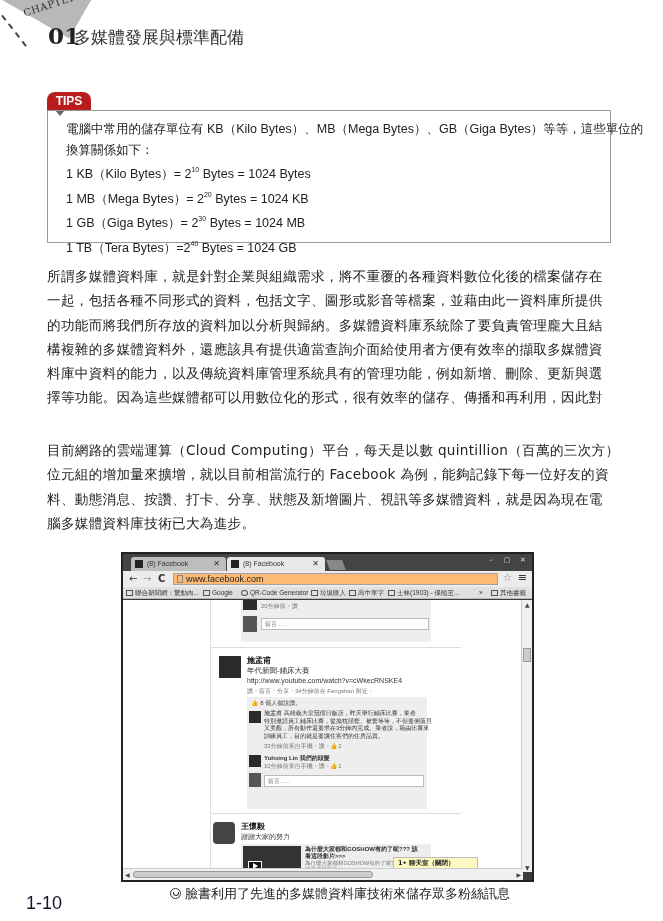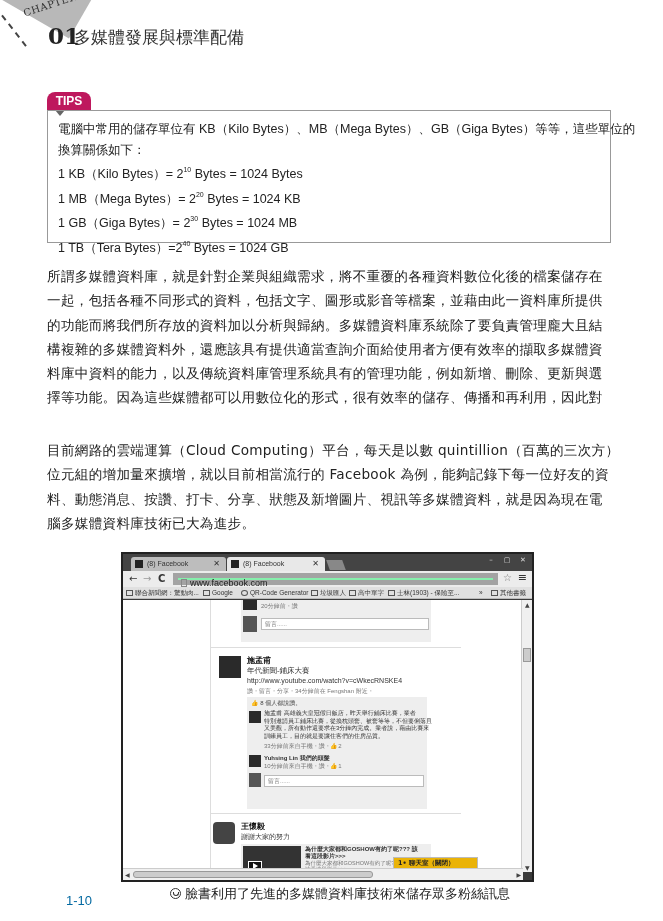--- a/index.html
+++ b/index.html
@@ -7,44 +7,44 @@
   body { position: relative; font-family: "DejaVu Sans", sans-serif; color: #222; }
 
   
   .corner-band { position: absolute; left: -30px; top: -40px; width: 120px; height: 52px; background: #b8b8b8; transform: rotate(30deg); }
   .corner-dash { position: absolute; left: -4px; top: 6px; width: 50px; border-top: 2px dashed #444; transform: rotate(52deg); transform-origin: left top; }
   .chapter-word { position: absolute; left: 22px; top: 8px; font-family: "DejaVu Serif", serif; font-size: 10px; letter-spacing: 0.5px; color: #333; transform: rotate(-18deg); transform-origin: left top; }
   .chapter-num { position: absolute; left: 48px; top: 22px; font-family: "DejaVu Serif", serif; font-weight: bold; font-size: 23px; color: #222; }
   .chapter-title { position: absolute; left: 74px; top: 26px; font-size: 17px; color: #333; }
 
   
-  .tips-tab { position: absolute; left: 47px; top: 92px; width: 44px; height: 18px; background: #be185d; border-radius: 8px 8px 0 0; color: #fff; font-family: "Liberation Sans", sans-serif; font-weight: bold; font-size: 12px; text-align: center; line-height: 19px; }
+  .tips-tab { position: absolute; left: 47px; top: 92px; width: 44px; height: 18px; background: #b91c1c; border-radius: 8px 8px 0 0; color: #fff; font-family: "Liberation Sans", sans-serif; font-weight: bold; font-size: 12px; text-align: center; line-height: 19px; }
   .tips-tab::after { content: ""; position: absolute; left: 8px; bottom: -6px; border-left: 5px solid transparent; border-right: 5px solid transparent; border-top: 6px solid #666; }
   .tips-box { position: absolute; left: 47px; top: 110px; width: 564px; height: 133px; border: 1.5px solid #999; padding: 8px 10px; font-family: "Liberation Sans", sans-serif; font-size: 12.5px; color: #222; }
-  .tips-box p { line-height: 20.5px; white-space: nowrap; }
+  .tips-box p { line-height: 20.5px; white-space: nowrap; margin-left: 8px; }
   .tips-box sup { font-size: 7px; vertical-align: 6px; }
 
   
   .para { position: absolute; left: 47px; width: 590px; font-size: 13.6px; line-height: 24.3px; color: #222; letter-spacing: 0.3px; text-align: justify; }
   .para1 { top: 264px; }
   .para2 { top: 438px; }
   .para span.line { display: block; white-space: nowrap; }
 
   
   .browser { position: absolute; left: 121px; top: 552px; width: 413px; height: 330px; background: #3a3a3a; border: 2px solid #222; }
   .tabbar { position: absolute; left: 0; top: 0; width: 100%; height: 17px; background: #444; }
   .tab { position: absolute; top: 3px; height: 14px; background: #bdbdbd; border-radius: 3px 3px 0 0; font-size: 7px; font-family: "Liberation Sans", sans-serif; color: #333; line-height: 14px; padding-left: 16px; }
   .tab.active { background: #e8e8e8; }
   .tab .fb { position: absolute; left: 4px; top: 3px; width: 8px; height: 8px; background: #222; }
   .tab .x { position: absolute; right: 6px; top: 0; font-size: 8px; }
   .newtab { position: absolute; left: 205px; top: 6px; width: 16px; height: 10px; background: #888; transform: skewX(20deg); }
   .winctl { position: absolute; top: 1px; height: 10px; width: 14px; font-size: 7px; color: #ddd; text-align: center; line-height: 10px; }
   .toolbar { position: absolute; left: 0; top: 17px; width: 100%; height: 16px; background: #ececec; }
   .nav { position: absolute; top: 1px; font-size: 10px; line-height: 14px; color: #333; }
-  .url { position: absolute; left: 50px; top: 2px; width: 325px; height: 12px; background: #86efac; border: 5px solid #a3a3a3; font-size: 9px; line-height: 10px; padding-left: 12px; font-family: "Liberation Sans", sans-serif; color: #222; }
+  .url { position: absolute; left: 50px; top: 2px; width: 325px; height: 12px; background: #fdba74; border: 1px solid #a3a3a3; font-size: 9px; line-height: 10px; padding-left: 12px; font-family: "Liberation Sans", sans-serif; color: #222; }
   .url .pg { position: absolute; left: 3px; top: 1px; width: 6px; height: 8px; border: 1px solid #888; }
   .star { position: absolute; right: 20px; top: 1px; font-size: 10px; color: #777; }
   .menu { position: absolute; right: 5px; top: 0; font-size: 11px; color: #333; }
   .bookmarks { position: absolute; left: 0; top: 33px; width: 100%; height: 12px; background: #e0e0e0; border-bottom: 1px solid #bbb; font-size: 6.5px; font-family: "Liberation Sans", sans-serif; color: #333; white-space: nowrap; overflow: hidden; }
   .bm { position: absolute; top: 2px; line-height: 8px; }
   .bm .ic { display: inline-block; width: 7px; height: 6px; border: 1px solid #555; margin-right: 2px; vertical-align: -1px; }
 
   .viewport { position: absolute; left: 0; top: 46px; width: 400px; height: 272px; background: #fff; overflow: hidden; }
   .leftcol { position: absolute; left: 0; top: 0; width: 88px; height: 100%; background: #fff; border-right: 1px solid #ddd; }
   .feed { position: absolute; left: 88px; top: 0; width: 310px; height: 100%; font-family: "Liberation Sans", sans-serif; color: #222; }
@@ -57,27 +57,27 @@
   .fb-block { position: absolute; background: #eeeeee; }
   .avatar { position: absolute; background: #2a2a2a; }
   .fb-text { position: absolute; font-size: 7px; line-height: 9px; white-space: nowrap; color: #333; }
   .fb-text.name { font-size: 8px; font-weight: bold; color: #111; }
   .fb-text.small { font-size: 6px; color: #777; }
   .comment-input { position: absolute; background: #fff; border: 1px solid #bbb; font-size: 6px; color: #777; padding-left: 3px; line-height: 11px; }
   .sep { position: absolute; left: 0; width: 250px; border-top: 1px solid #ddd; }
   .video-thumb { position: absolute; background: #333; }
   .play { position: absolute; left: 5px; bottom: 4px; width: 14px; height: 9px; background: #111; border: 1px solid #fff; }
   .play::after { content: ""; position: absolute; left: 4px; top: 1px; border-left: 5px solid #fff; border-top: 3px solid transparent; border-bottom: 3px solid transparent; }
-  .chatbar { position: absolute; left: 270px; top: 257px; width: 85px; height: 12px; background: #eab308; border: 1px solid #bbb; font-size: 6.5px; font-weight: bold; line-height: 10px; padding-left: 4px; color: #222; }
+  .chatbar { position: absolute; left: 270px; top: 257px; width: 85px; height: 12px; background: #fef9c3; border: 1px solid #bbb; font-size: 6.5px; font-weight: bold; line-height: 10px; padding-left: 4px; color: #222; }
 
   
   .caption { position: absolute; left: 170px; top: 885px; font-size: 13px; color: #222; white-space: nowrap; }
   .caption-icon { display: inline-block; width: 11px; height: 11px; border: 1.5px solid #333; border-radius: 50%; margin-right: 4px; vertical-align: -1px; position: relative; }
   .caption-icon::after { content: ""; position: absolute; left: 2px; top: 3px; width: 4px; height: 3px; border: 1px solid #333; border-top: none; border-radius: 0 0 3px 3px; }
-  .page-num { position: absolute; left: 26px; top: 893px; font-family: "Liberation Sans", sans-serif; font-size: 13px; color: #0369a1; margin-left: 40px; }
+  .page-num { position: absolute; left: 26px; top: 893px; font-family: "Liberation Sans", sans-serif; font-size: 18px; color: #0f172a; }
 </style>
 </head>
 <body>
 
 <div class="corner-band"></div>
 <div class="corner-dash"></div>
 <div class="chapter-word">CHAPTER</div>
 <div class="chapter-num">01</div>
 <div class="chapter-title">多媒體發展與標準配備</div>
 

